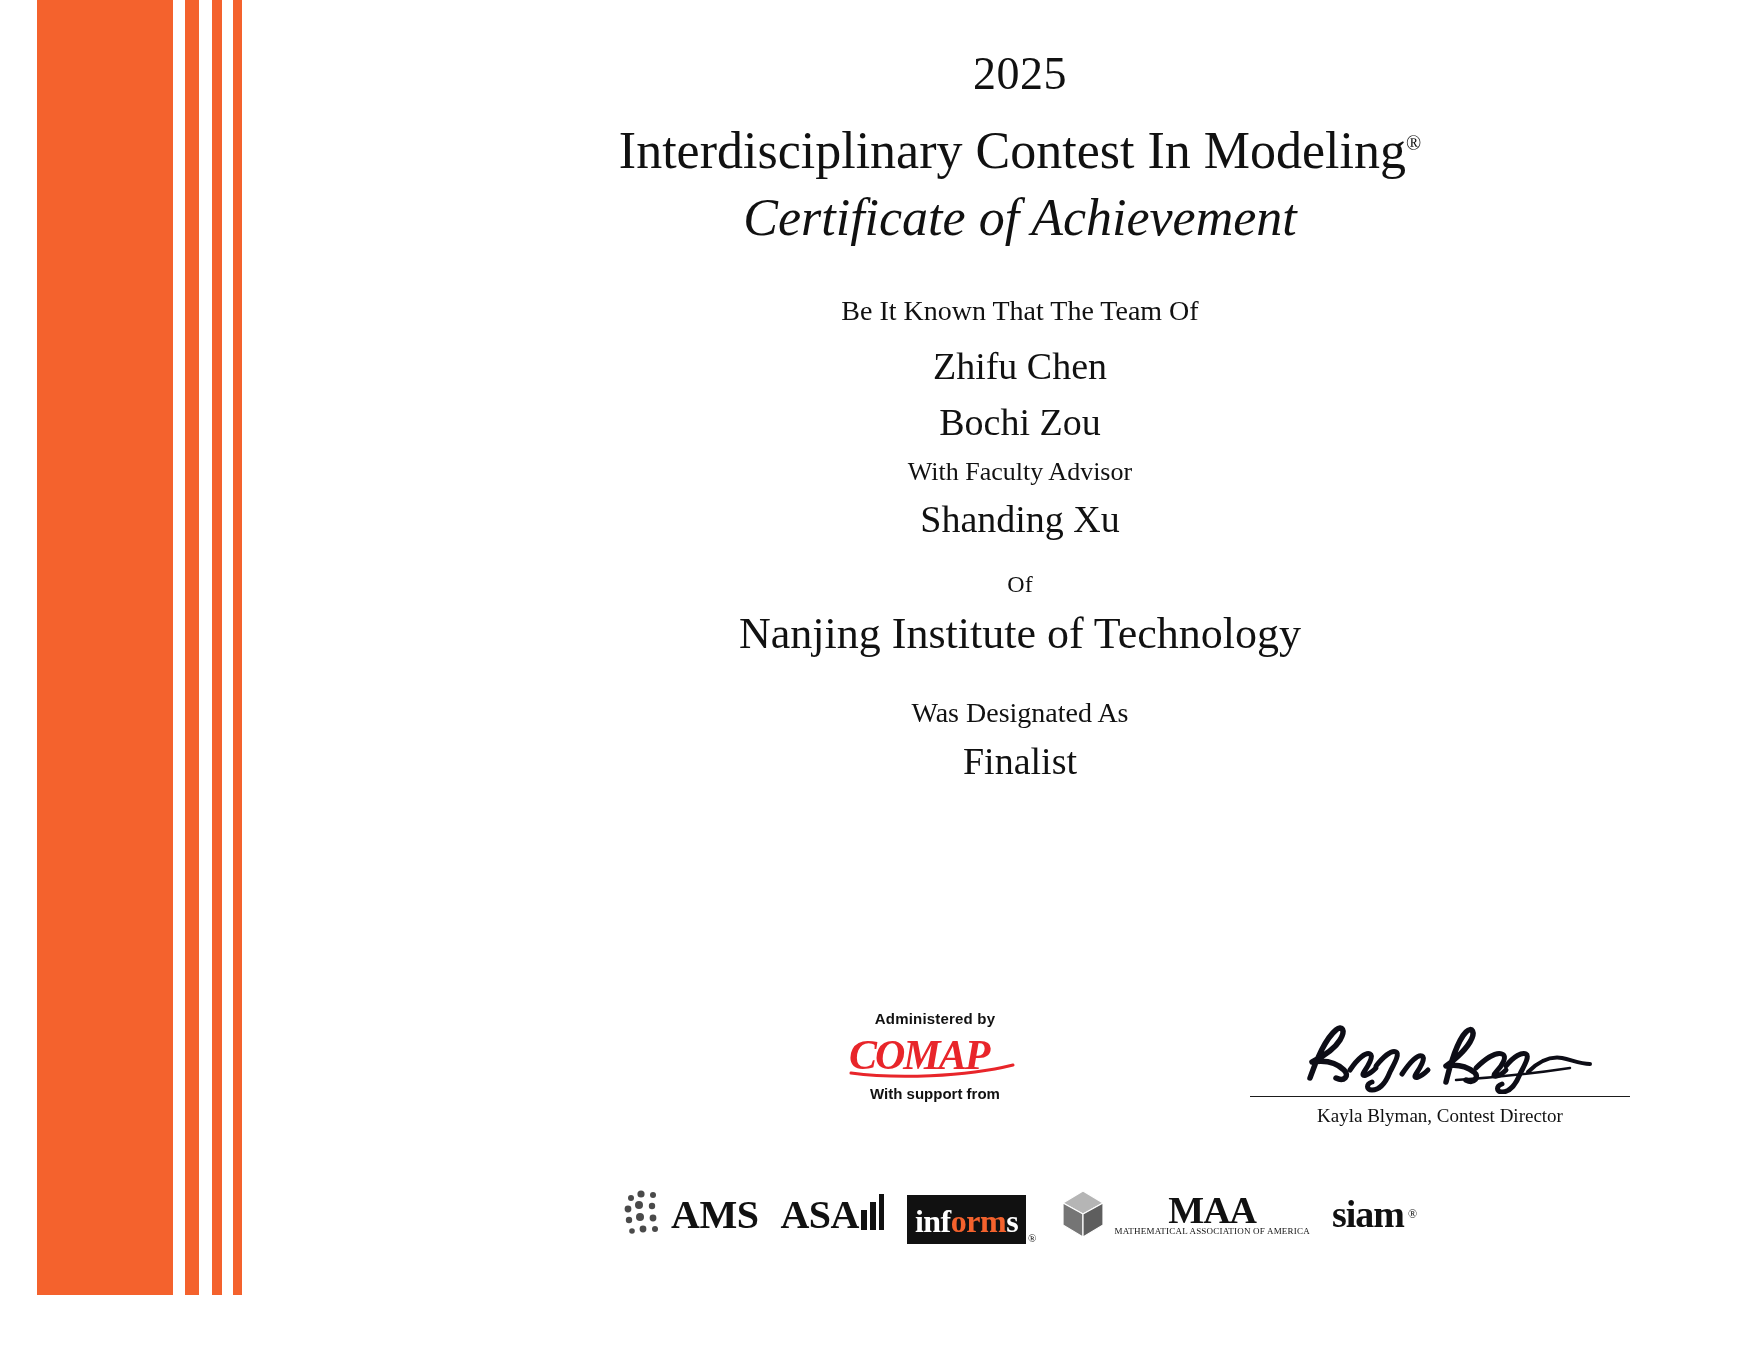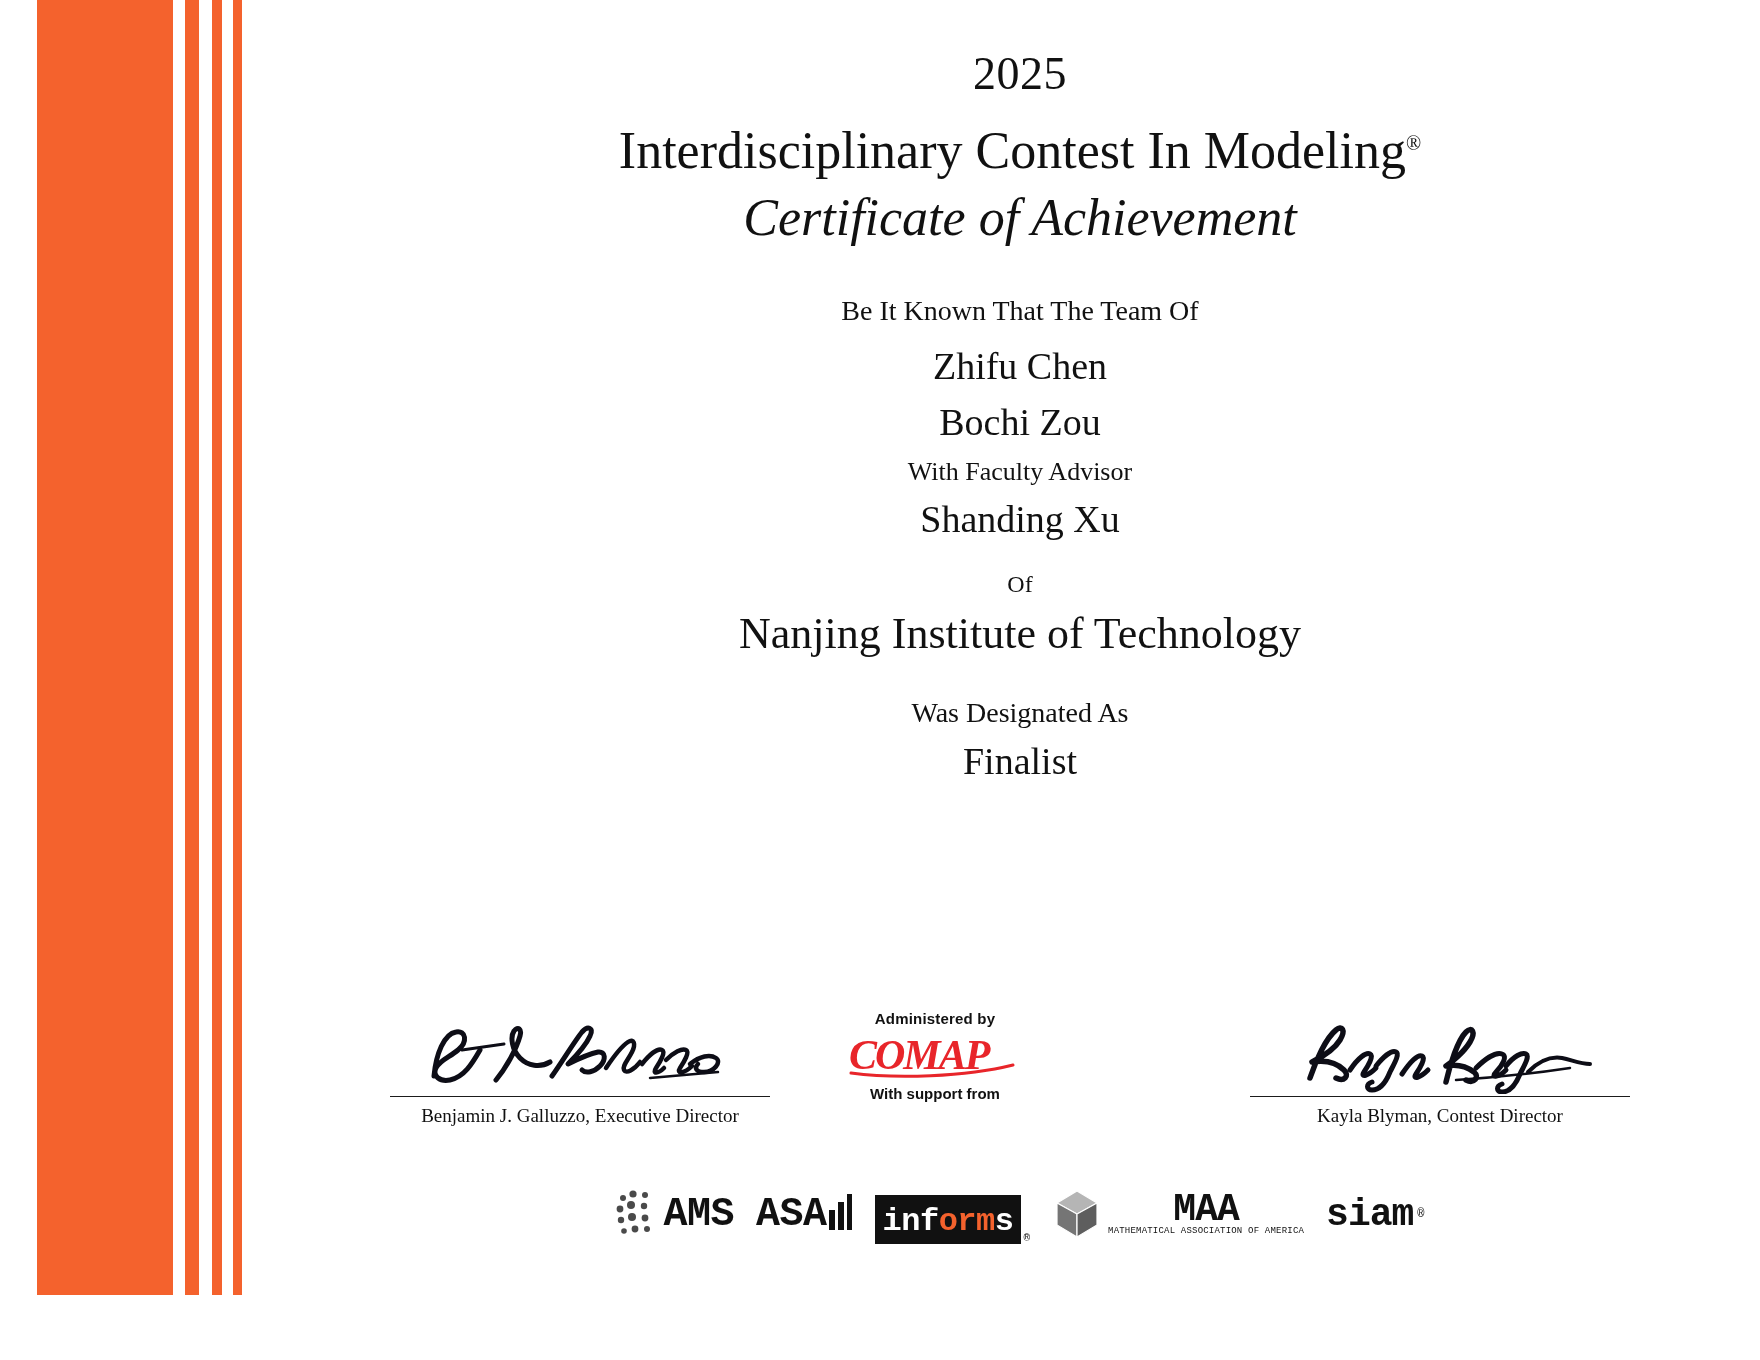--- a/index.html
+++ b/index.html
@@ -169,21 +169,21 @@
   .sponsors {
     position: absolute;
     left: 280px;
     top: 1178px;
     width: 1480px;
     height: 72px;
     display: flex;
     align-items: center;
     justify-content: center;
     gap: 22px;
-    font-family: Liberation Mono, monospace;
+    font-family: Liberation Serif, serif;
   }
   .logo {
     display: flex;
     align-items: center;
     height: 60px;
   }
   .ams-dots { margin-right: 2px; }
   .ams-text {
     font-size: 40px;
     font-weight: bold;
@@ -270,39 +270,20 @@
 
     <div class="of-label">Of</div>
     <div class="institution">Nanjing Institute of Technology</div>
 
     <div class="designated-label">Was Designated As</div>
     <div class="designation">Finalist</div>
   </div>
 
   <div class="signatures">
 
-    <div class="sig-block sig-left">
-      <div class="sig-mark">
-        <svg width="340" height="74" viewBox="0 0 340 74" aria-hidden="true">
-          <g fill="none" stroke="#0d0d16" stroke-linecap="round" stroke-linejoin="round">
-            <path d="M24 56 C26 34 34 14 46 12 C56 10 58 22 48 30 C40 37 30 40 26 48 C22 56 30 62 40 60 C54 57 62 44 70 30" stroke-width="5"></path>
-            <path d="M52 30 C66 28 80 26 94 24" stroke-width="3"></path>
-            <path d="M86 60 C96 48 106 30 110 16 C112 9 108 6 104 11 C100 17 102 30 110 38 C118 46 130 48 140 42" stroke-width="5"></path>
-            <path d="M142 56 C152 42 164 22 172 12 C178 5 184 8 180 16 C176 25 166 36 158 44 C166 40 178 34 188 32 C196 31 196 40 190 46 C184 52 176 54 172 50" stroke-width="5"></path>
-            <path d="M196 48 C204 36 212 26 218 22 C224 18 226 24 222 32 C218 40 212 46 214 50 C216 54 224 50 230 42" stroke-width="4.5"></path>
-            <path d="M232 44 C240 34 248 28 252 30 C256 32 250 42 246 48 C242 54 248 54 254 48" stroke-width="4.5"></path>
-            <path d="M256 40 C264 32 272 28 276 30 C280 32 274 42 270 48 C266 54 274 54 282 46" stroke-width="4.5"></path>
-            <path d="M280 44 C290 36 300 34 306 38 C312 42 304 52 294 52 C286 52 284 48 288 44" stroke-width="4.5"></path>
-            <path d="M240 58 C262 56 286 54 308 52" stroke-width="2.5"></path>
-          </g>
-        </svg>
-      </div>
-      <div class="sig-rule"></div>
-      <div class="sig-caption">Benjamin J. Galluzzo, Executive Director</div>
-    </div>
 
     <div class="sig-block sig-right">
       <div class="sig-mark">
         <svg width="340" height="74" viewBox="0 0 340 74" aria-hidden="true">
           <g fill="none" stroke="#0d0d16" stroke-linecap="round" stroke-linejoin="round">
             <path d="M40 58 C46 40 56 18 66 10 C72 5 76 10 70 20 C64 30 50 38 42 42 C54 40 66 42 74 50 C80 56 74 62 66 58" stroke-width="5.5"></path>
             <path d="M80 50 C88 38 96 32 100 34 C104 36 98 46 94 52 C90 58 98 56 106 48" stroke-width="5"></path>
             <path d="M106 46 C114 36 122 30 126 32 C130 34 124 44 120 52 C116 62 110 70 102 70 C96 70 96 64 102 62" stroke-width="5"></path>
             <path d="M132 54 C140 42 148 34 152 36 C156 38 150 48 146 54 C142 60 150 58 158 50" stroke-width="5"></path>
             <path d="M176 62 C180 44 188 20 196 12 C202 6 206 12 200 22 C194 32 182 42 176 46 C186 44 196 46 204 52 C210 57 204 64 196 60" stroke-width="5.5"></path>

